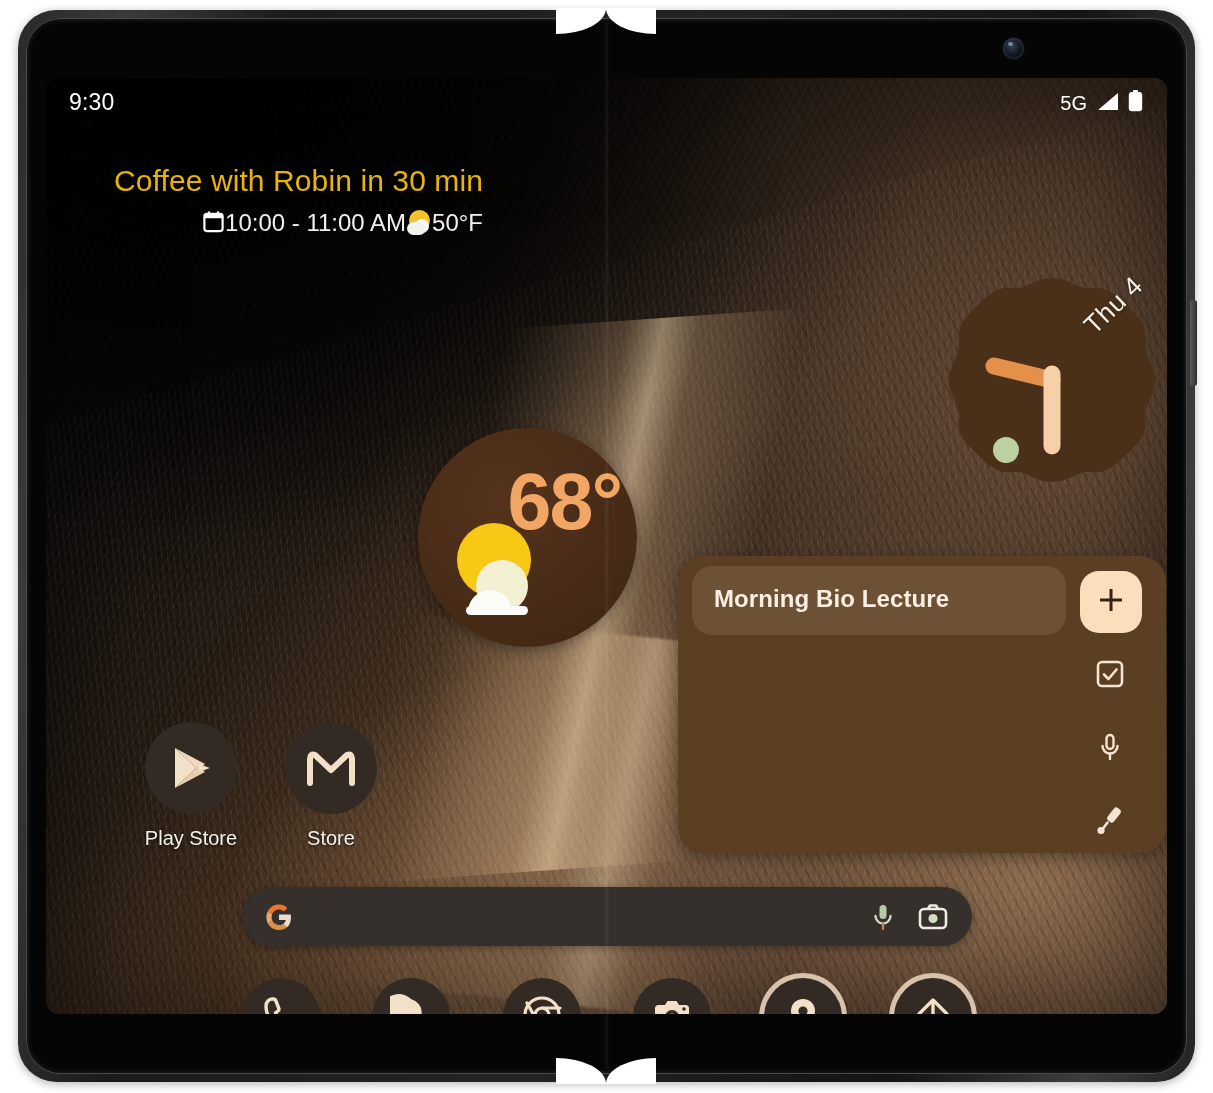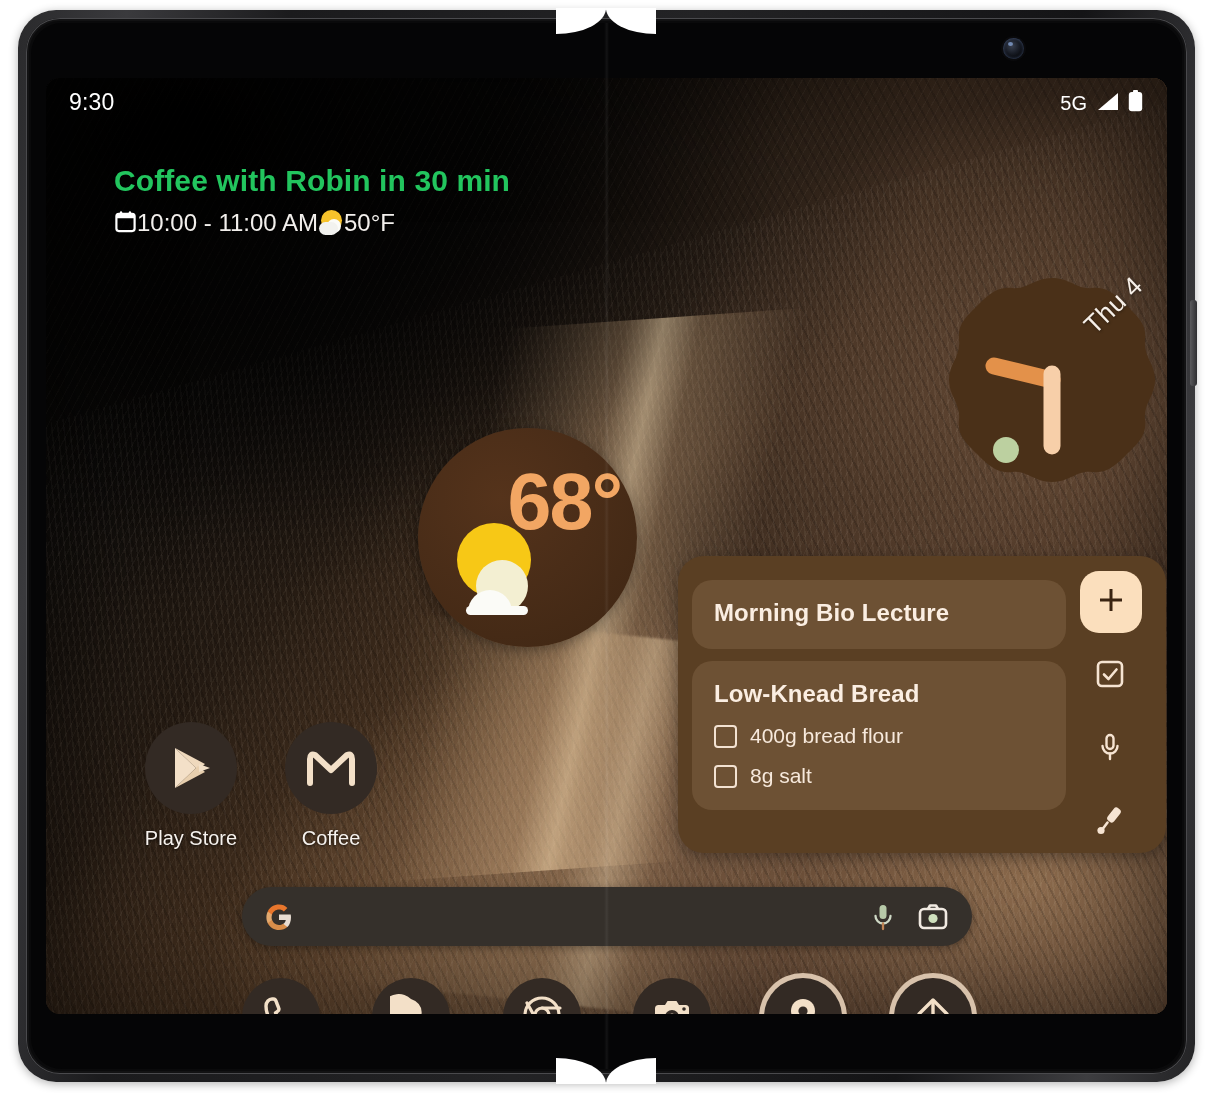--- a/index.html
+++ b/index.html
@@ -110,22 +110,22 @@
   
   .statusbar{position:absolute;left:0;top:0;width:100%;height:52px;z-index:8;}
   .status-time{position:absolute;left:23px;top:11px;color:#fff;font-size:23px;font-weight:500;letter-spacing:.2px;}
   .status-right{position:absolute;right:24px;top:12px;display:flex;align-items:center;gap:9px;}
   .net-label{color:#fff;font-size:20px;font-weight:500;}
   .sig{width:23px;height:19px;}
   .bat{width:15px;height:22px;}
 
   
   .glance{position:absolute;left:68px;top:86px;z-index:8;}
-  .glance-title{color:#22c55e;font-size:30px;font-weight:700;letter-spacing:.1px;}
-  .glance-sub{display:flex;align-items:center;gap:0;margin-top:11px;}
+  .glance-title{color:#eab308;font-size:30px;font-weight:400;letter-spacing:.1px;}
+  .glance-sub{display:flex;align-items:center;gap:0;margin-top:11px;justify-content:flex-end;}
   .glance-sub .txt{color:#f2efec;font-size:24px;font-weight:400;}
   .cal-ico{width:23px;height:23px;}
   .sun-emoji{position:relative;width:26px;height:26px;display:inline-block;}
   .sun-emoji .disc{position:absolute;left:3px;top:0;width:21px;height:21px;border-radius:50%;background:#f6c22b;}
   .sun-emoji .cl{position:absolute;left:1px;top:12px;width:19px;height:13px;border-radius:9px 9px 9px 9px;background:#f2f2ef;}
   .sun-emoji .cl2{position:absolute;left:9px;top:9px;width:14px;height:14px;border-radius:50%;background:#fbfbf8;}
 
   
   .weather{
     position:absolute;left:372px;top:350px;width:219px;height:219px;border-radius:50%;
@@ -146,21 +146,21 @@
     transform:rotate(-44deg);transform-origin:center;letter-spacing:.5px;
     text-shadow:0 1px 3px rgba(0,0,0,.45);
   }
 
   
   .notes{
     position:absolute;left:632px;top:478px;width:488px;height:297px;
     border-radius:26px;background:#5a3f23;z-index:10;overflow:hidden;
     box-shadow:0 4px 16px rgba(0,0,0,.35);
   }
-  .notes-cards{position:absolute;left:14px;top:24px;width:374px;}
+  .notes-cards{position:absolute;left:14px;top:10px;width:374px;}
   .note-card{
     background:#6d5134;border-radius:20px;padding:19px 22px 22px 22px;margin-bottom:12px;
   }
   .note-title{color:#fbeee2;font-size:24px;font-weight:700;letter-spacing:.1px;}
   .note-body{color:#f7e9dc;font-size:21px;line-height:1.28;margin-top:14px;font-weight:400;}
   .note-check-row{display:flex;align-items:center;gap:13px;margin-top:16px;}
   .note-check-row .lbl{color:#f7e9dc;font-size:21px;}
   .cbox{width:19px;height:19px;border:2px solid #f3e2d2;border-radius:4px;flex:0 0 auto;}
   .notes-rail{position:absolute;right:0;top:0;width:100px;height:100%;}
   .rail-add{
@@ -293,31 +293,20 @@
       <div class="daylabel">Thu 4</div>
     </div>
 
     <div class="notes">
       <div class="notes-cards">
 
         <div class="note-card">
           <div class="note-title">Morning Bio Lecture</div>
         </div>
 
-        <div class="note-card">
-          <div class="note-title">Low-Knead Bread</div>
-          <div class="note-check-row">
-            <span class="cbox"></span>
-            <span class="lbl">400g bread flour</span>
-          </div>
-          <div class="note-check-row">
-            <span class="cbox"></span>
-            <span class="lbl">8g salt</span>
-          </div>
-        </div>
 
       </div>
 
       <div class="notes-rail">
         <div class="rail-add">
           <span>
             <svg width="30" height="30" viewBox="0 0 30 30">
               <line x1="15" y1="4" x2="15" y2="26" stroke="#3a2411" stroke-width="3"></line>
               <line x1="4" y1="15" x2="26" y2="15" stroke="#3a2411" stroke-width="3"></line>
             </svg>
@@ -366,21 +355,21 @@
           </svg>
         </div>
         <div class="app-lbl">Play Store</div>
       </div>
       <div class="app">
         <div class="app-ico">
           <svg width="54" height="54" viewBox="0 0 54 54">
             <path d="M6 42 L6 18 Q6 12 11 14 L27 29 L43 14 Q48 12 48 18 L48 42" fill="none" stroke="#f3e0c8" stroke-width="6" stroke-linejoin="round" stroke-linecap="round"></path>
           </svg>
         </div>
-        <div class="app-lbl">Coffee</div>
+        <div class="app-lbl">Store</div>
       </div>
     </div>
 
     <div class="searchbar">
       <span class="sb-g">
         <svg viewBox="0 0 30 30" width="30" height="30">
           <path d="M27 15.3 c0-1-.1-2-.3-2.9 H15 v5.5 h6.8 c-.3 1.6-1.2 3-2.5 3.9 v3.3 h4.1 C25.8 22.8 27 19.4 27 15.3 Z" fill="#e8ddd2"></path>
           <path d="M15 28 c3.4 0 6.2-1.1 8.3-3 l-4.1-3.3 c-1.1.8-2.6 1.3-4.2 1.3 -3.2 0-6-2.2-7-5.2 H3.8 v3.4 C5.9 25.4 10.1 28 15 28 Z" fill="#d98e4a"></path>
           <path d="M8 17.8 c-.3-.8-.4-1.6-.4-2.5 s.2-1.7.4-2.5 V9.4 H3.8 C2.9 11.1 2.4 13 2.4 15.3 s.5 4.2 1.4 5.9 L8 17.8 Z" fill="#e2a86e"></path>
           <path d="M15 7.6 c1.8 0 3.5.6 4.8 1.9 l3.6-3.6 C21.2 3.8 18.4 2.6 15 2.6 10.1 2.6 5.9 5.2 3.8 9.4 L8 12.8 c1-3 3.8-5.2 7-5.2 Z" fill="#e8762c"></path>

